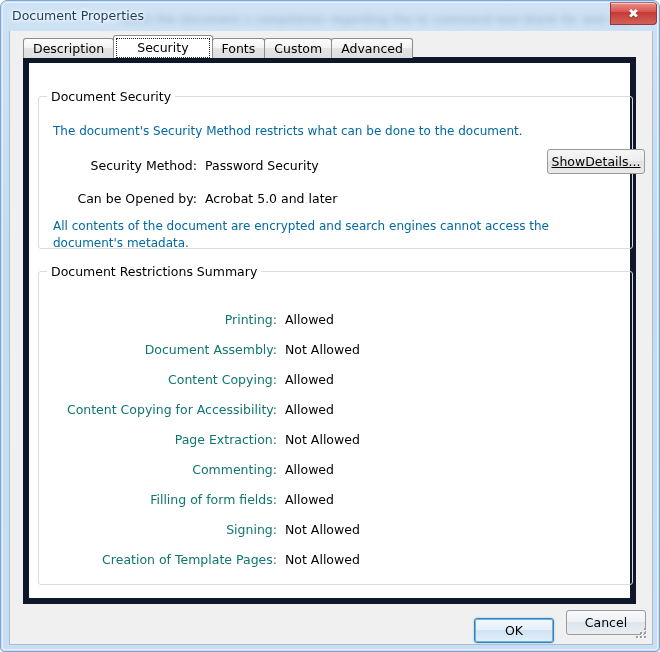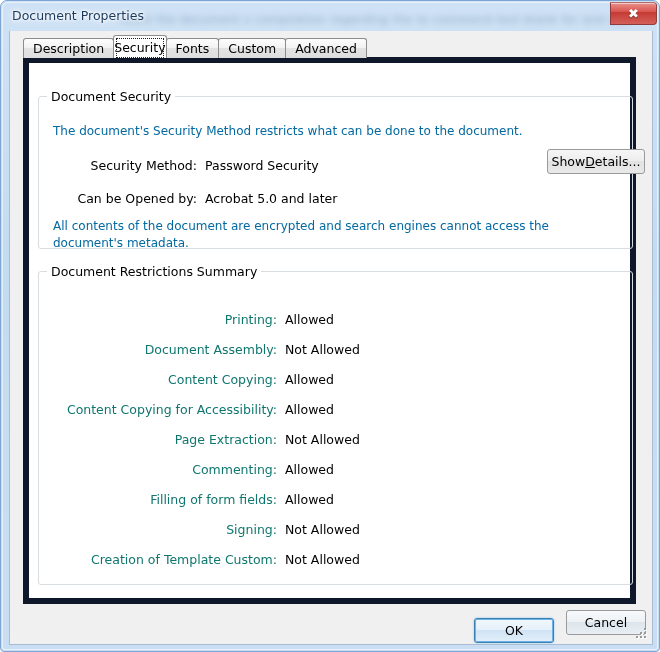--- a/index.html
+++ b/index.html
@@ -124,21 +124,21 @@
     border-radius: 3px 3px 0 0;
     box-sizing: border-box;
     cursor: default;
     white-space: nowrap;
   }
   .tab.active {
     height: 23px;
     background: #ffffff;
     border-color: #8c8c8c;
     z-index: 5;
-    padding: 0 0;
+    padding: 0 23px;
   }
   .tab.active .tab-focus {
     position: absolute;
     left: 2px; right: 2px; top: 2px; bottom: 0px;
     border: 1px dotted #202020;
     pointer-events: none;
   }
 
   
   #tabpage {
@@ -208,20 +208,21 @@
     width: 98px; height: 25px;
     background: linear-gradient(180deg,#f6f6f6 0%,#ededed 47%,#e2e2e2 49%,#e9e9e9 100%);
     border: 1px solid #9a9a9a;
     border-radius: 3px;
     box-sizing: border-box;
     display: flex; align-items: center; justify-content: center;
     font-size: 12.5px;
     color: #000000;
     cursor: pointer;
     white-space: nowrap;
+    text-decoration: underline;
   }
   .accel { text-decoration: underline; }
 
   
   .restrict-row { position: absolute; height: 17px; }
   .restrict-label {
     position: absolute;
     left: 0px;
     width: 238px;
     text-align: right;
@@ -365,21 +366,21 @@
             </div>
             <div class="restrict-row" style="top: 220px; left: 0px; width: 100%;">
               <div class="restrict-label">Filling of form fields:</div>
               <div class="restrict-value">Allowed</div>
             </div>
             <div class="restrict-row" style="top: 250px; left: 0px; width: 100%;">
               <div class="restrict-label">Signing:</div>
               <div class="restrict-value">Not Allowed</div>
             </div>
             <div class="restrict-row" style="top: 280px; left: 0px; width: 100%;">
-              <div class="restrict-label">Creation of Template Custom:</div>
+              <div class="restrict-label">Creation of Template Pages:</div>
               <div class="restrict-value">Not Allowed</div>
             </div>
           </div>
       </div>
 
     </div>
 
     <div id="footer">
       <div class="dlg-button" id="ok-button">
         <span>OK</span>

